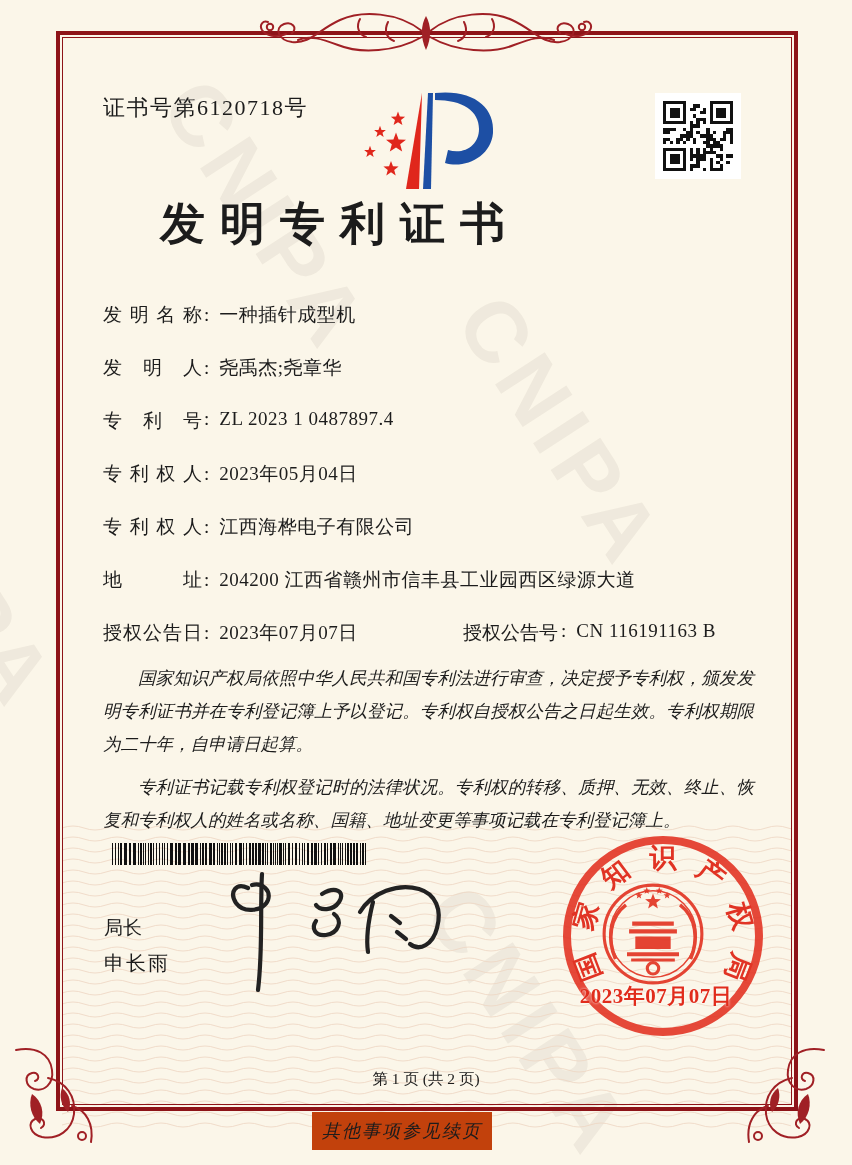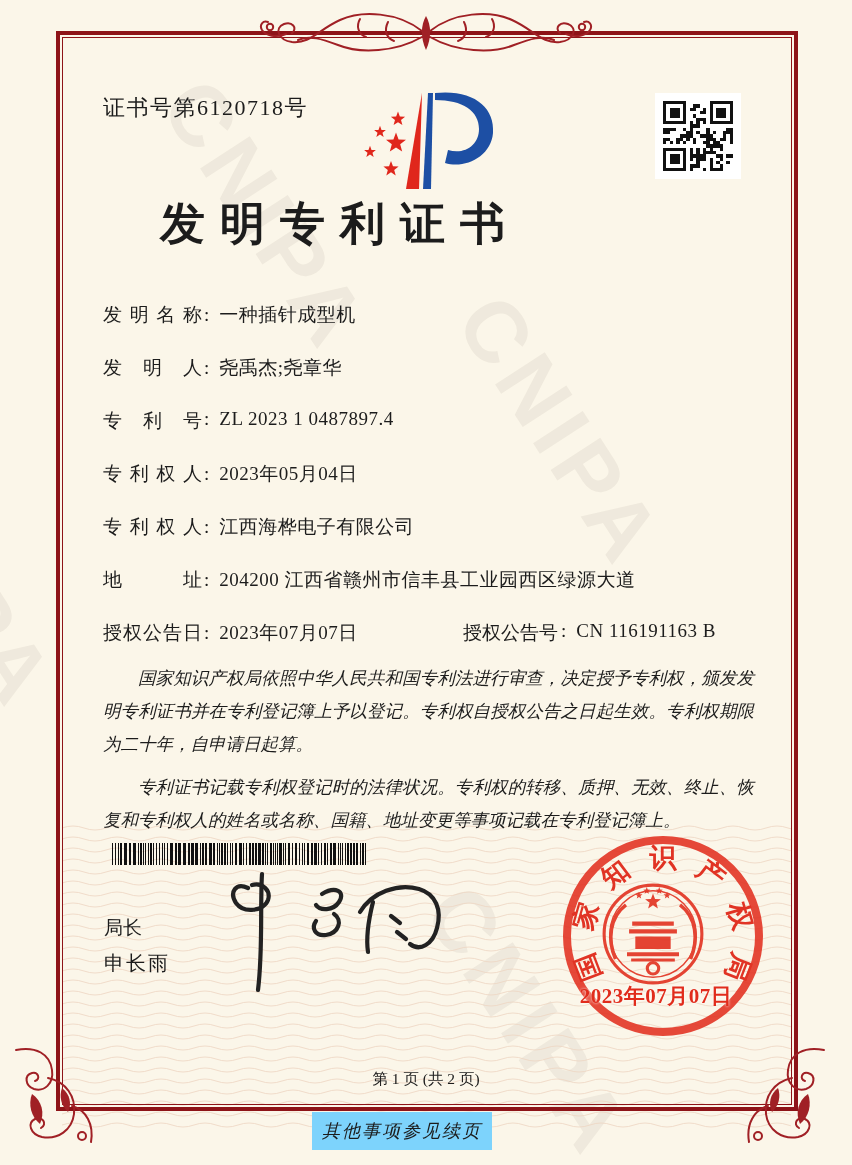--- a/index.html
+++ b/index.html
@@ -46,21 +46,21 @@
   .sig{position:absolute;left:210px;top:858px;z-index:11;}
   
   .seal{position:absolute;left:561px;top:834px;width:204px;height:204px;z-index:20;opacity:0.96;}
   .seal-ring-svg{position:absolute;left:0;top:0;}
   .seal-char{position:absolute;width:30px;text-align:center;font-size:27px;font-weight:bold;color:#e02c1c;}
   .emblem{position:absolute;left:40px;top:48px;}
   .seal-date{position:absolute;left:10px;top:148px;width:170px;text-align:center;font-size:21px;
        font-weight:bold;color:#e02414;letter-spacing:0.5px;text-shadow:0 0 3px #fff;}
   
   .pageno{position:absolute;left:0;top:1069px;width:852px;text-align:center;font-size:15.5px;z-index:10;}
-  .cont-box{position:absolute;left:312px;top:1112px;width:180px;height:38px;background:#7dd3fc;z-index:10;
+  .cont-box{position:absolute;left:312px;top:1112px;width:180px;height:38px;background:#c2410c;z-index:10;
        text-align:center;line-height:38px;font-size:18px;font-style:italic;letter-spacing:2px;}
   .orn-stroke{fill:none;stroke:#a02025;stroke-width:2;stroke-linecap:round;}
   .orn-fill{fill:#a02025;}
 </style>
 </head>
 <body>
 
 <div class="page">
 
   <span class="wm" style="left:225px;top:62px">CNIPA</span>

